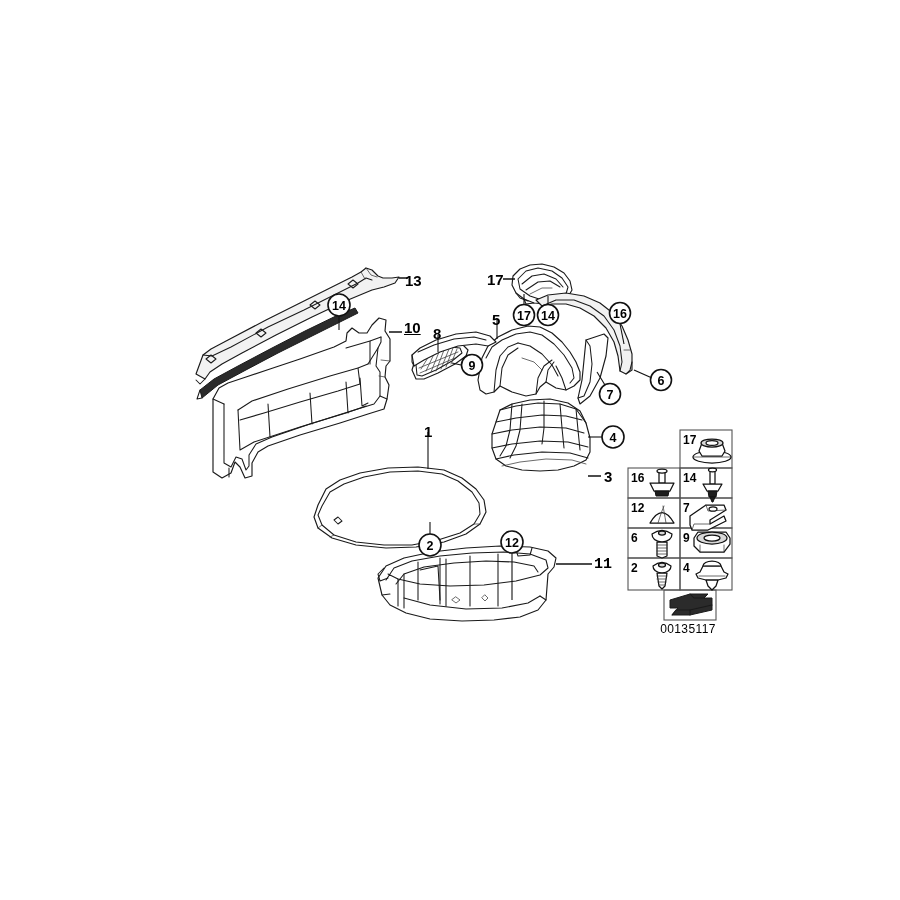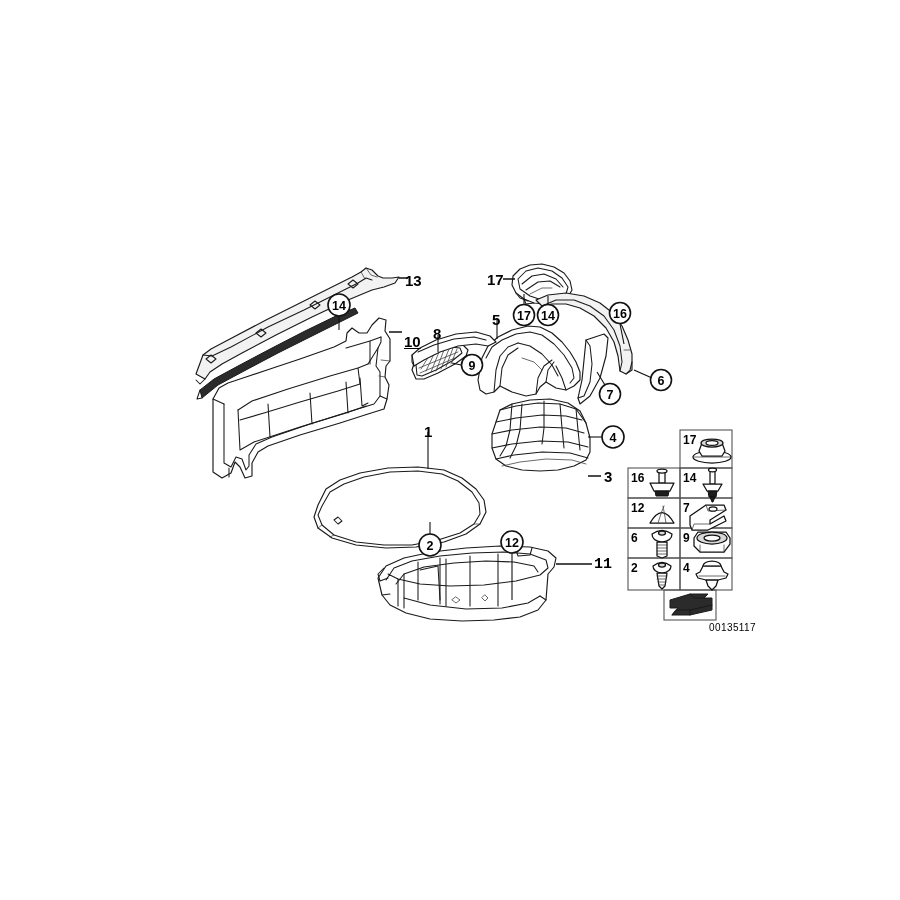--- a/index.html
+++ b/index.html
@@ -65,26 +65,26 @@
     position: absolute;
     font-family: "Liberation Sans", sans-serif;
     font-weight: bold;
     font-size: 12px;
     color: #000000;
     line-height: 1;
     white-space: nowrap;
   }
   #diagram-code {
     position: absolute;
-    left: 660px;
+    left: 640px;
     top: 622px;
     width: 96px;
-    text-align: right;
+    text-align: center;
     font-family: "Liberation Sans", sans-serif;
-    font-size: 10px;
+    font-size: 12px;
     letter-spacing: 0.4px;
     color: #000000;
     white-space: nowrap;
   }
 </style>
 </head>
 <body>
 
 <div id="sheet">
 
@@ -379,21 +379,21 @@
     <g>
       <path class="pt-dk" d="M670 600 L690 594 L708 594 L704 598 L712 598 L712 610 L690 615 L672 615 L678 608 L670 608 Z"></path>
       <path class="ln" d="M690 594 L694 598 L704 598"></path>
       <path class="ln" d="M672 615 L676 610 L690 610 L690 615"></path>
       <path class="ln" d="M690 610 L712 605"></path>
     </g>
 
   </svg>
 
   <div class="num-lbl" style="left:405px; top:273px;">13</div>
-  <div class="num-lbl" style="left:404px; top:334px;text-decoration:underline;">10</div>
+  <div class="num-lbl" style="left:404px; top:320px;text-decoration:underline;">10</div>
   <div class="num-lbl" style="left:433px; top:326px;">8</div>
   <div class="num-lbl" style="left:492px; top:312px;">5</div>
   <div class="num-lbl" style="left:487px; top:272px;">17</div>
   <div class="num-lbl" style="left:424px; top:424px;">1</div>
   <div class="num-lbl" style="left:604px; top:469px;">3</div>
   <div class="num-lbl" style="left:594px; top:557px;font-family:Liberation Mono, monospace;">11</div>
 
   <div class="cal-lbl" style="left:339px; top:306px;">14</div>
   <div class="cal-lbl" style="left:524px; top:316px;">17</div>
   <div class="cal-lbl" style="left:548px; top:316px;">14</div>

